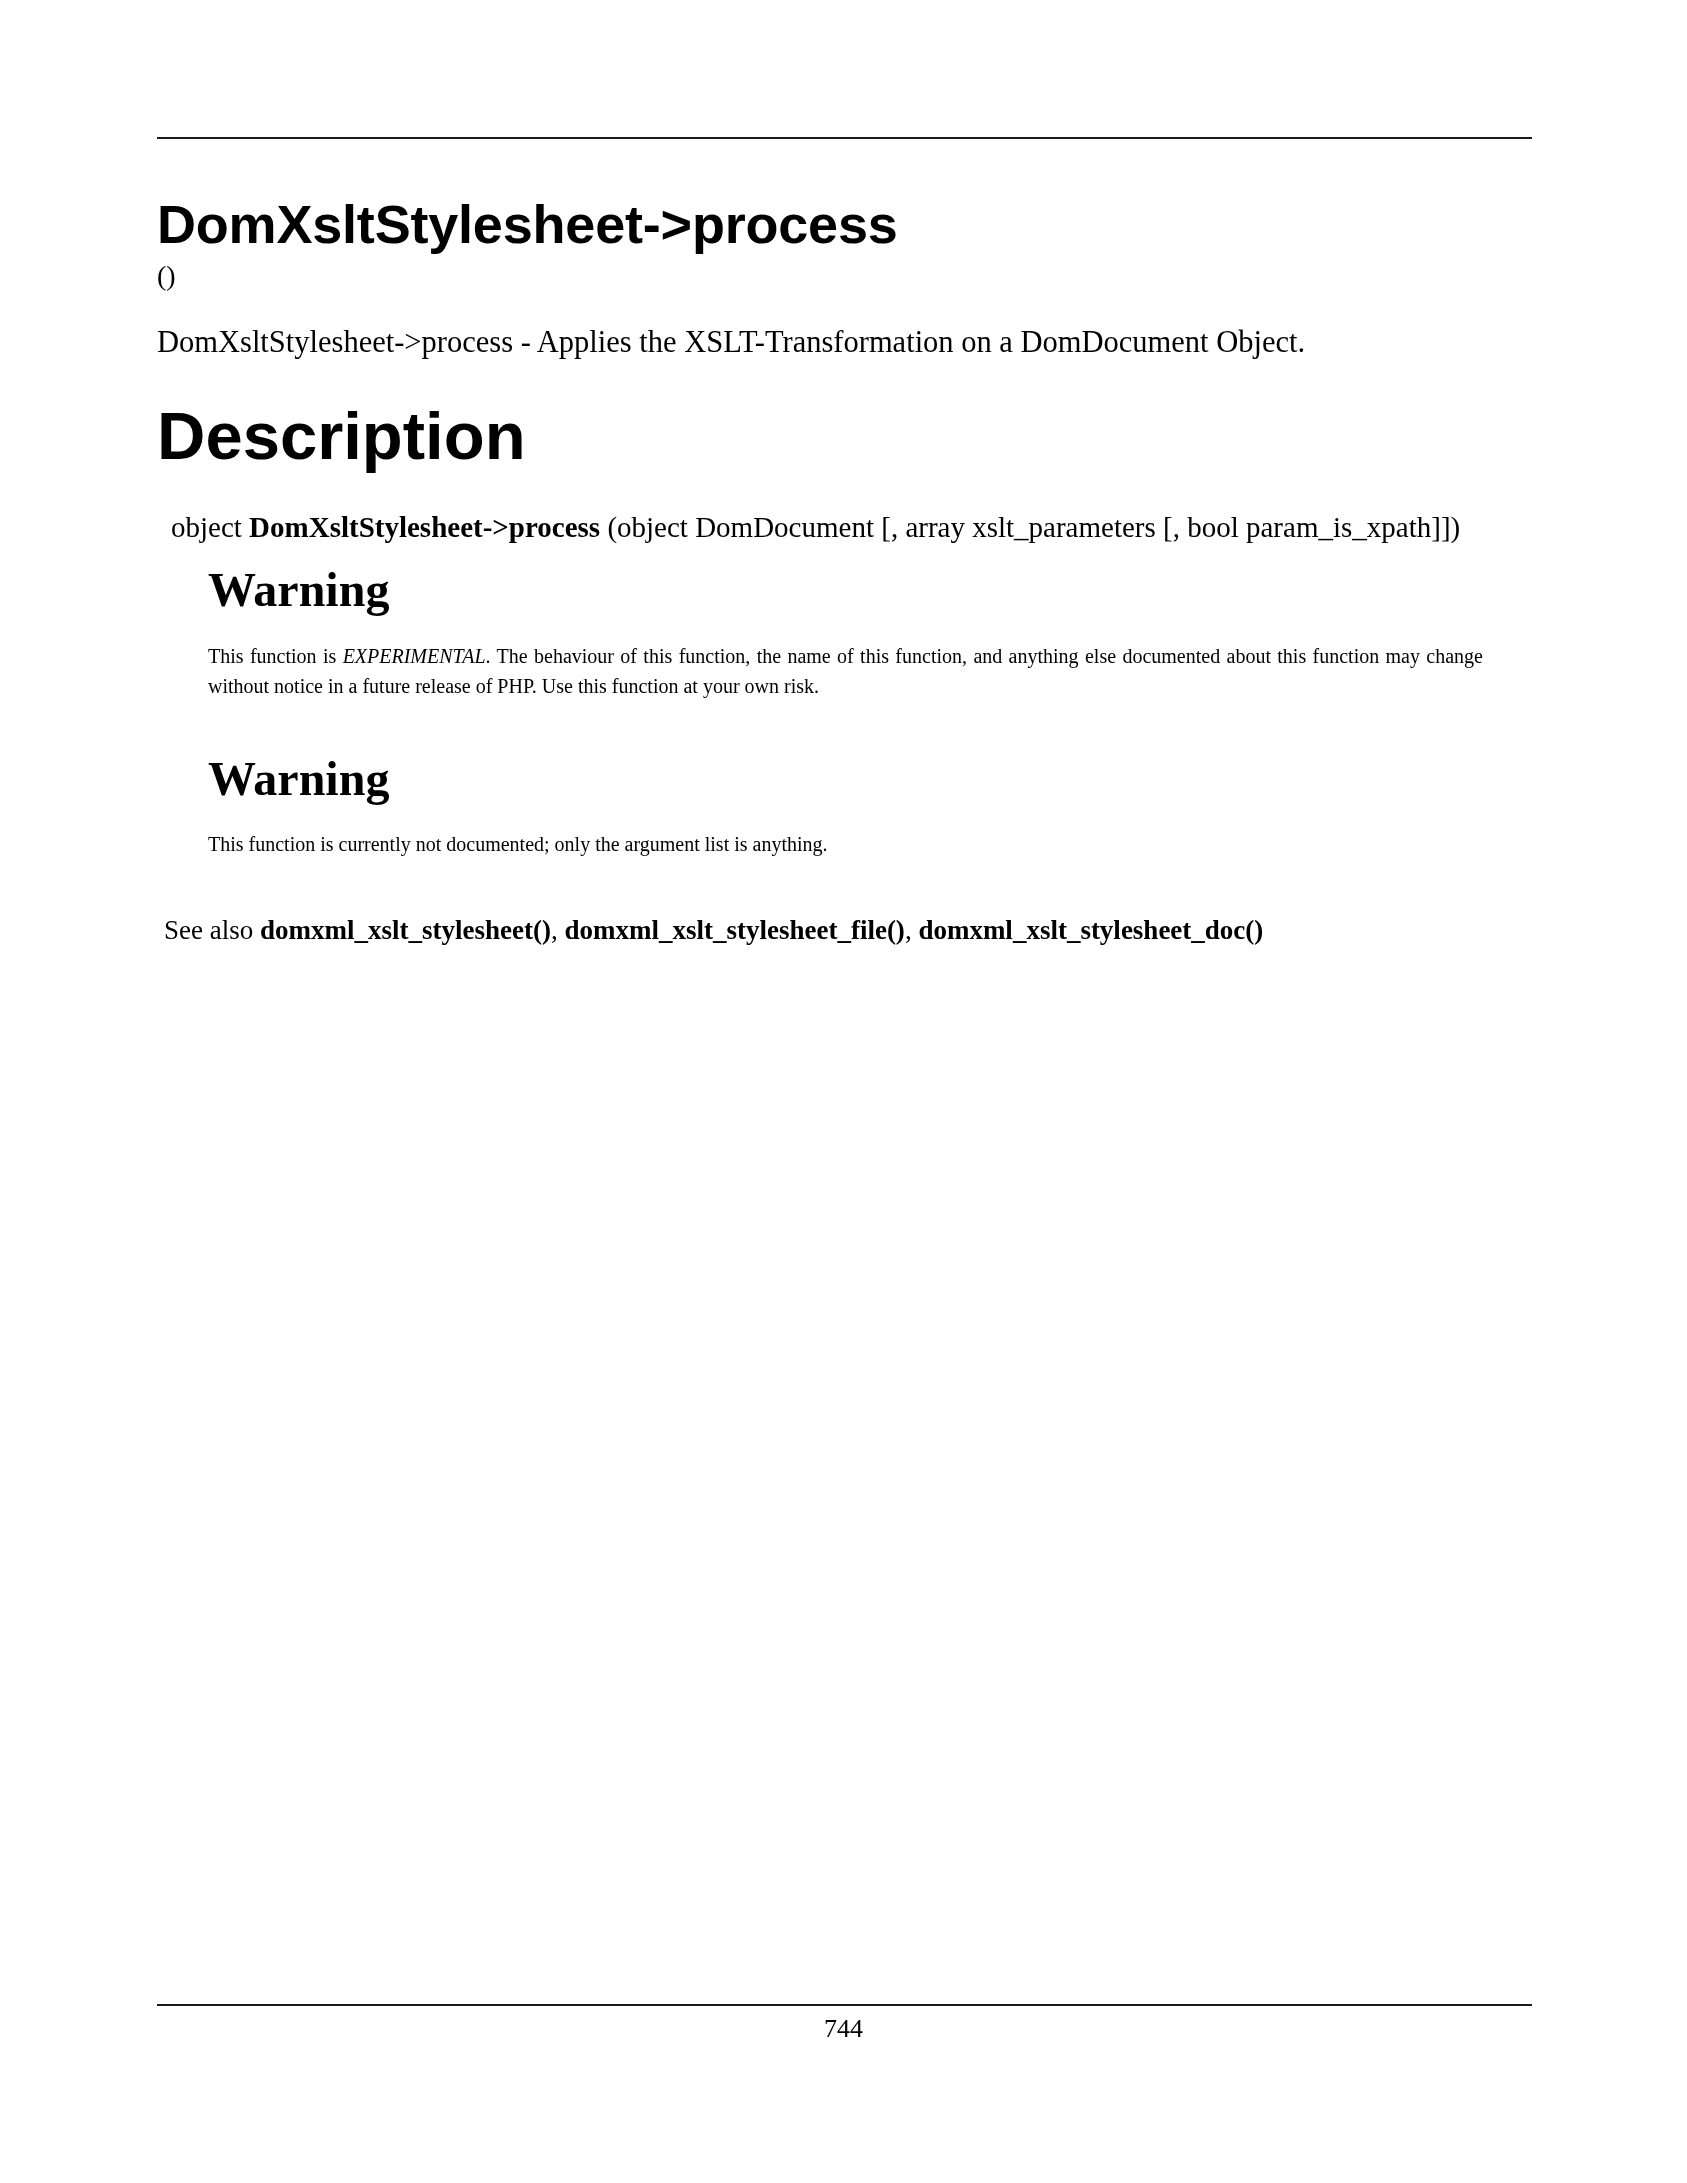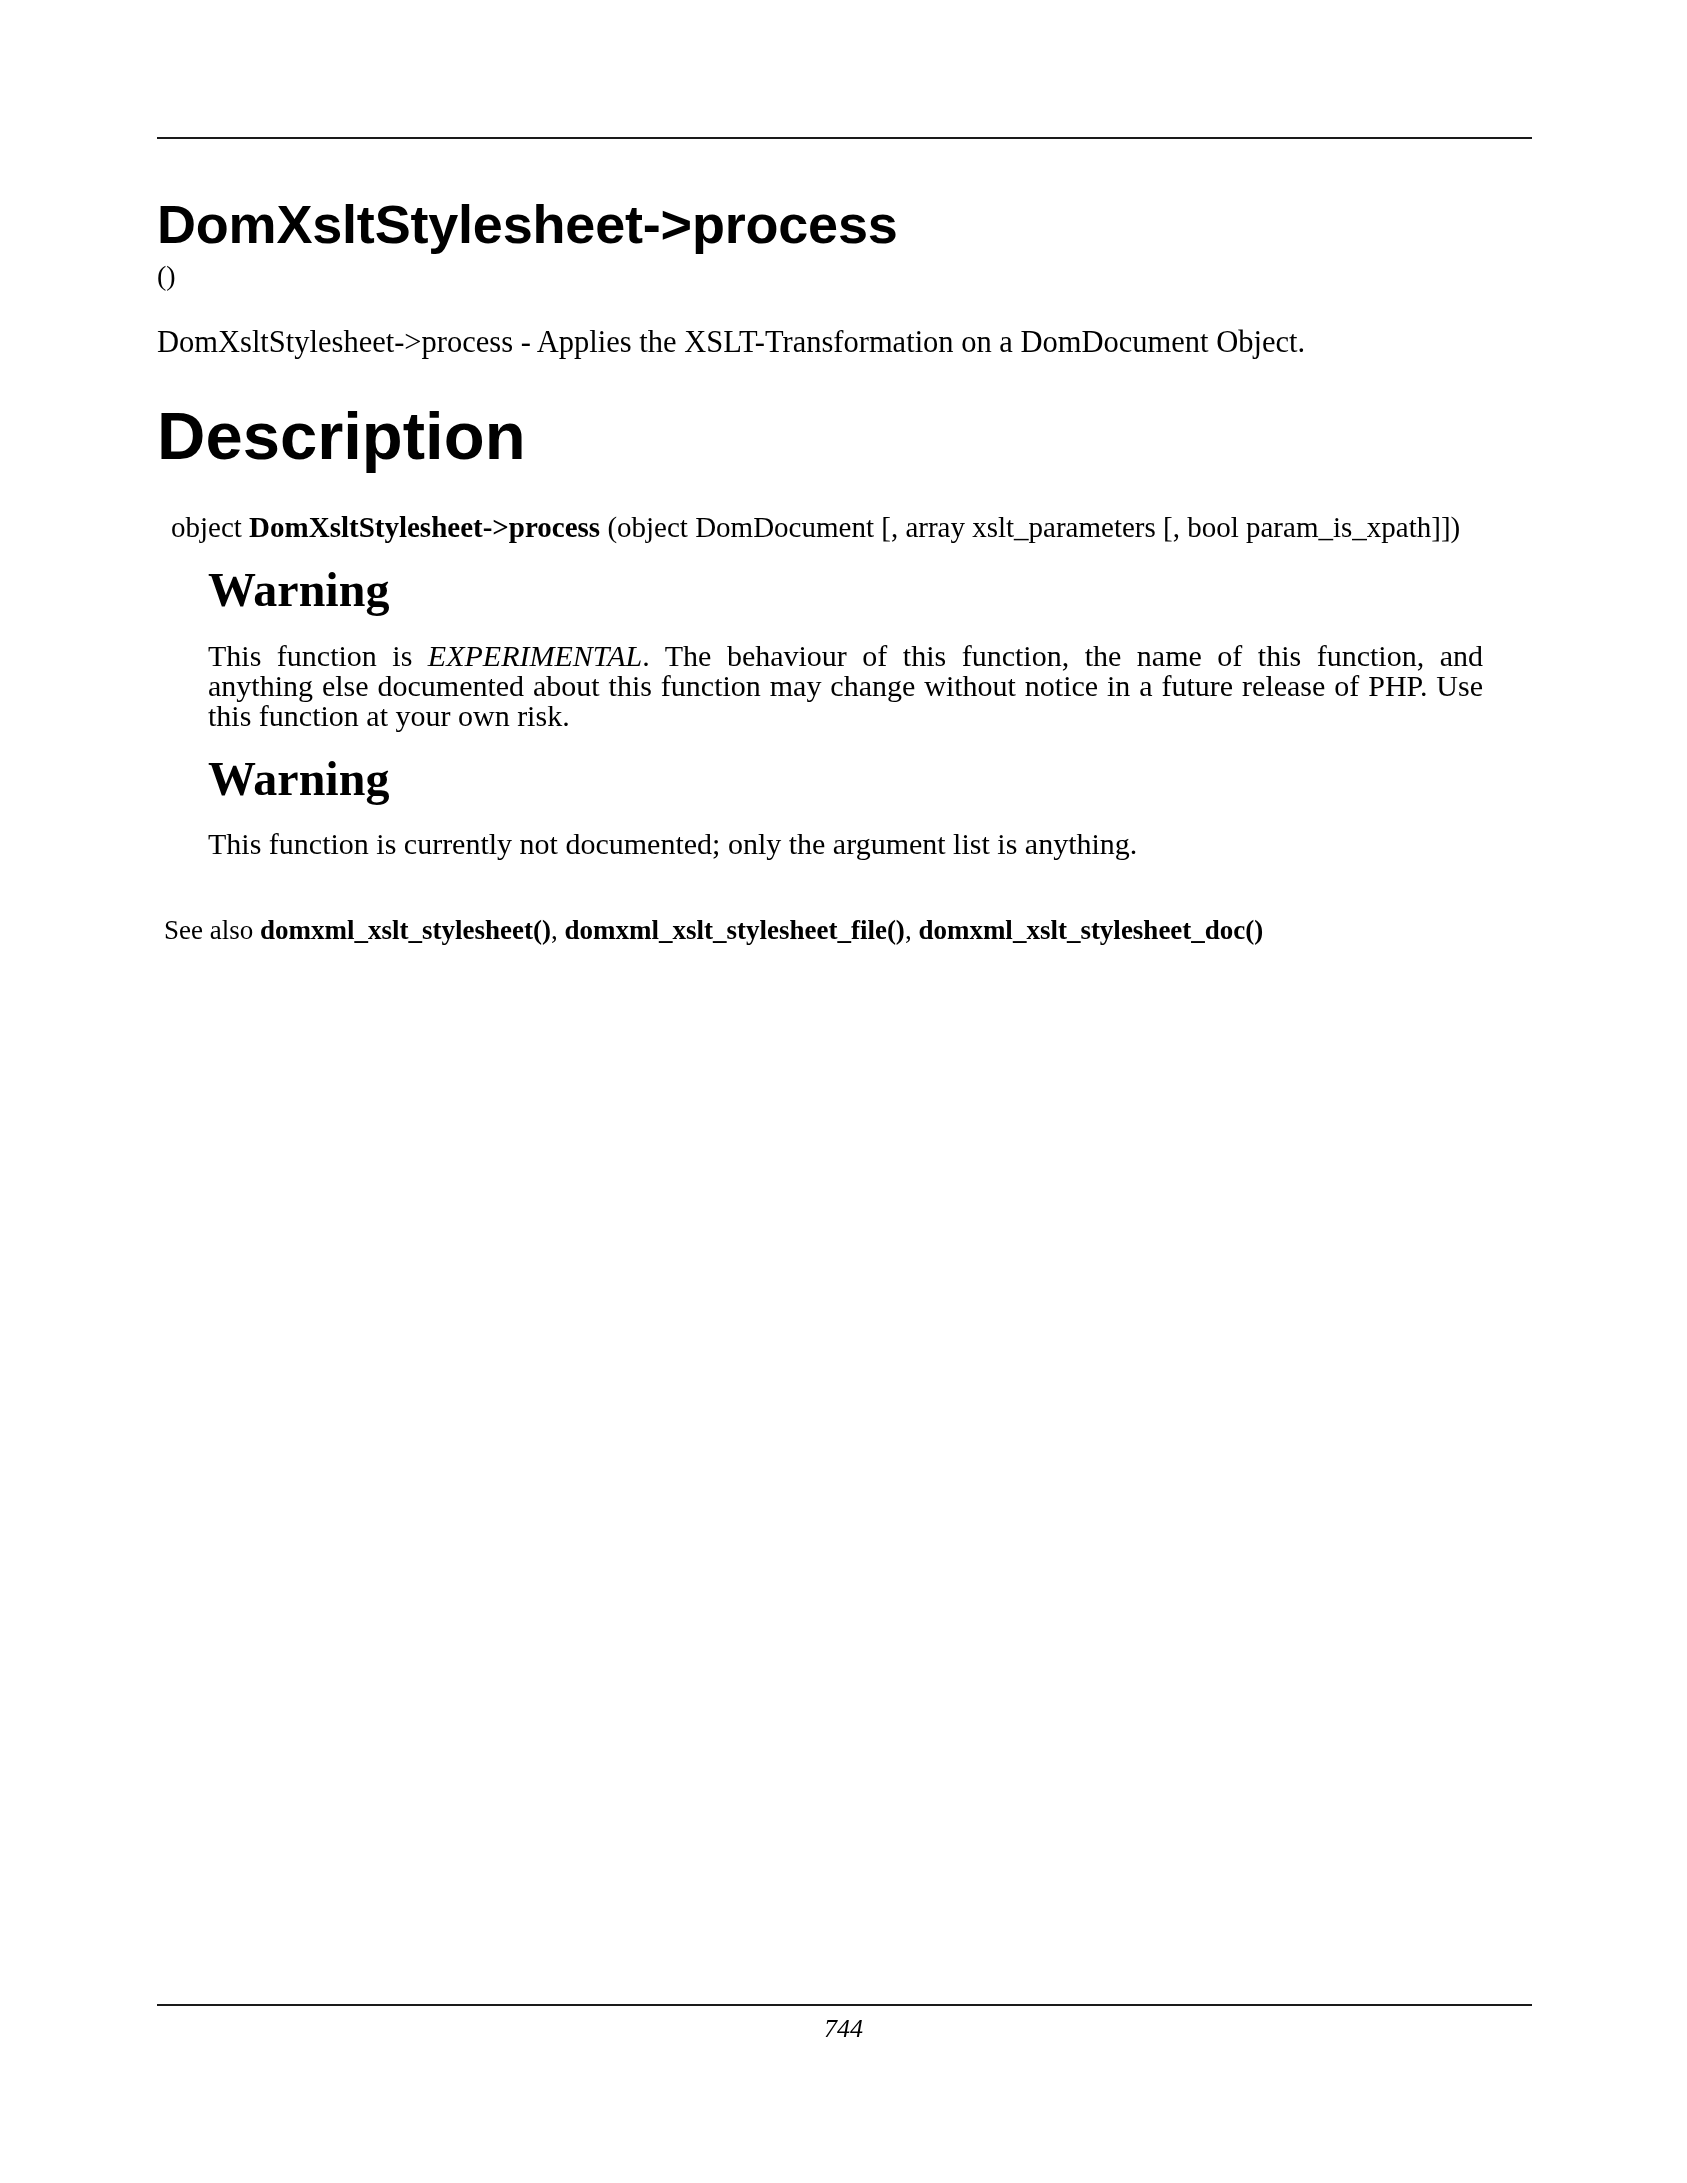--- a/index.html
+++ b/index.html
@@ -72,21 +72,21 @@
       line-height: 44px;
       white-space: nowrap;
     }
     .warning-title.w1 { top: 568px; }
     .warning-title.w2 { top: 757px; }
 
     .warning-text {
       position: absolute;
       left: 208px;
       width: 1275px;
-      font-size: 30px;
+      font-size: 20px;
       line-height: 30px;
       text-align: justify;
     }
     .warning-text.t1 { top: 641px; }
     .warning-text.t2 { top: 829px; }
 
     .see-also {
       left: 164px;
       top: 914px;
       font-size: 27px;
@@ -95,21 +95,20 @@
     .see-also b { font-weight: bold; }
 
     .page-number {
       position: absolute;
       left: 0;
       width: 1687px;
       top: 2013px;
       text-align: center;
       font-size: 26px;
       line-height: 31px;
-      font-style: italic;
     }
   </style>
 </head>
 <body>
 
 <div class="rule top"></div>
 
 <div class="abs ref-title">DomXsltStylesheet-&gt;process</div>
 <div class="abs ref-parens">()</div>
 <div class="abs ref-purpose">DomXsltStylesheet-&gt;process - Applies the XSLT-Transformation on a DomDocument Object.</div>

